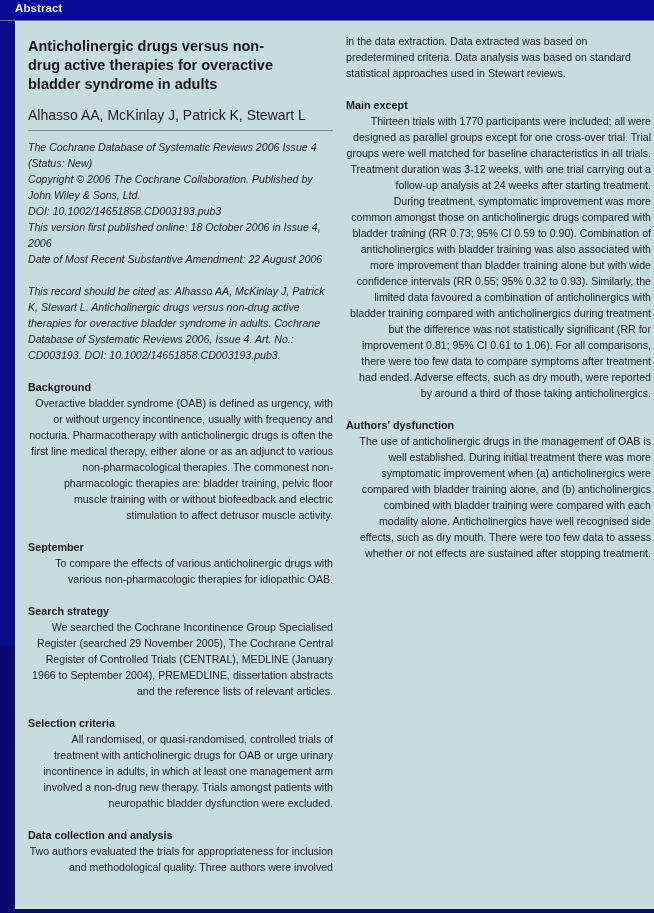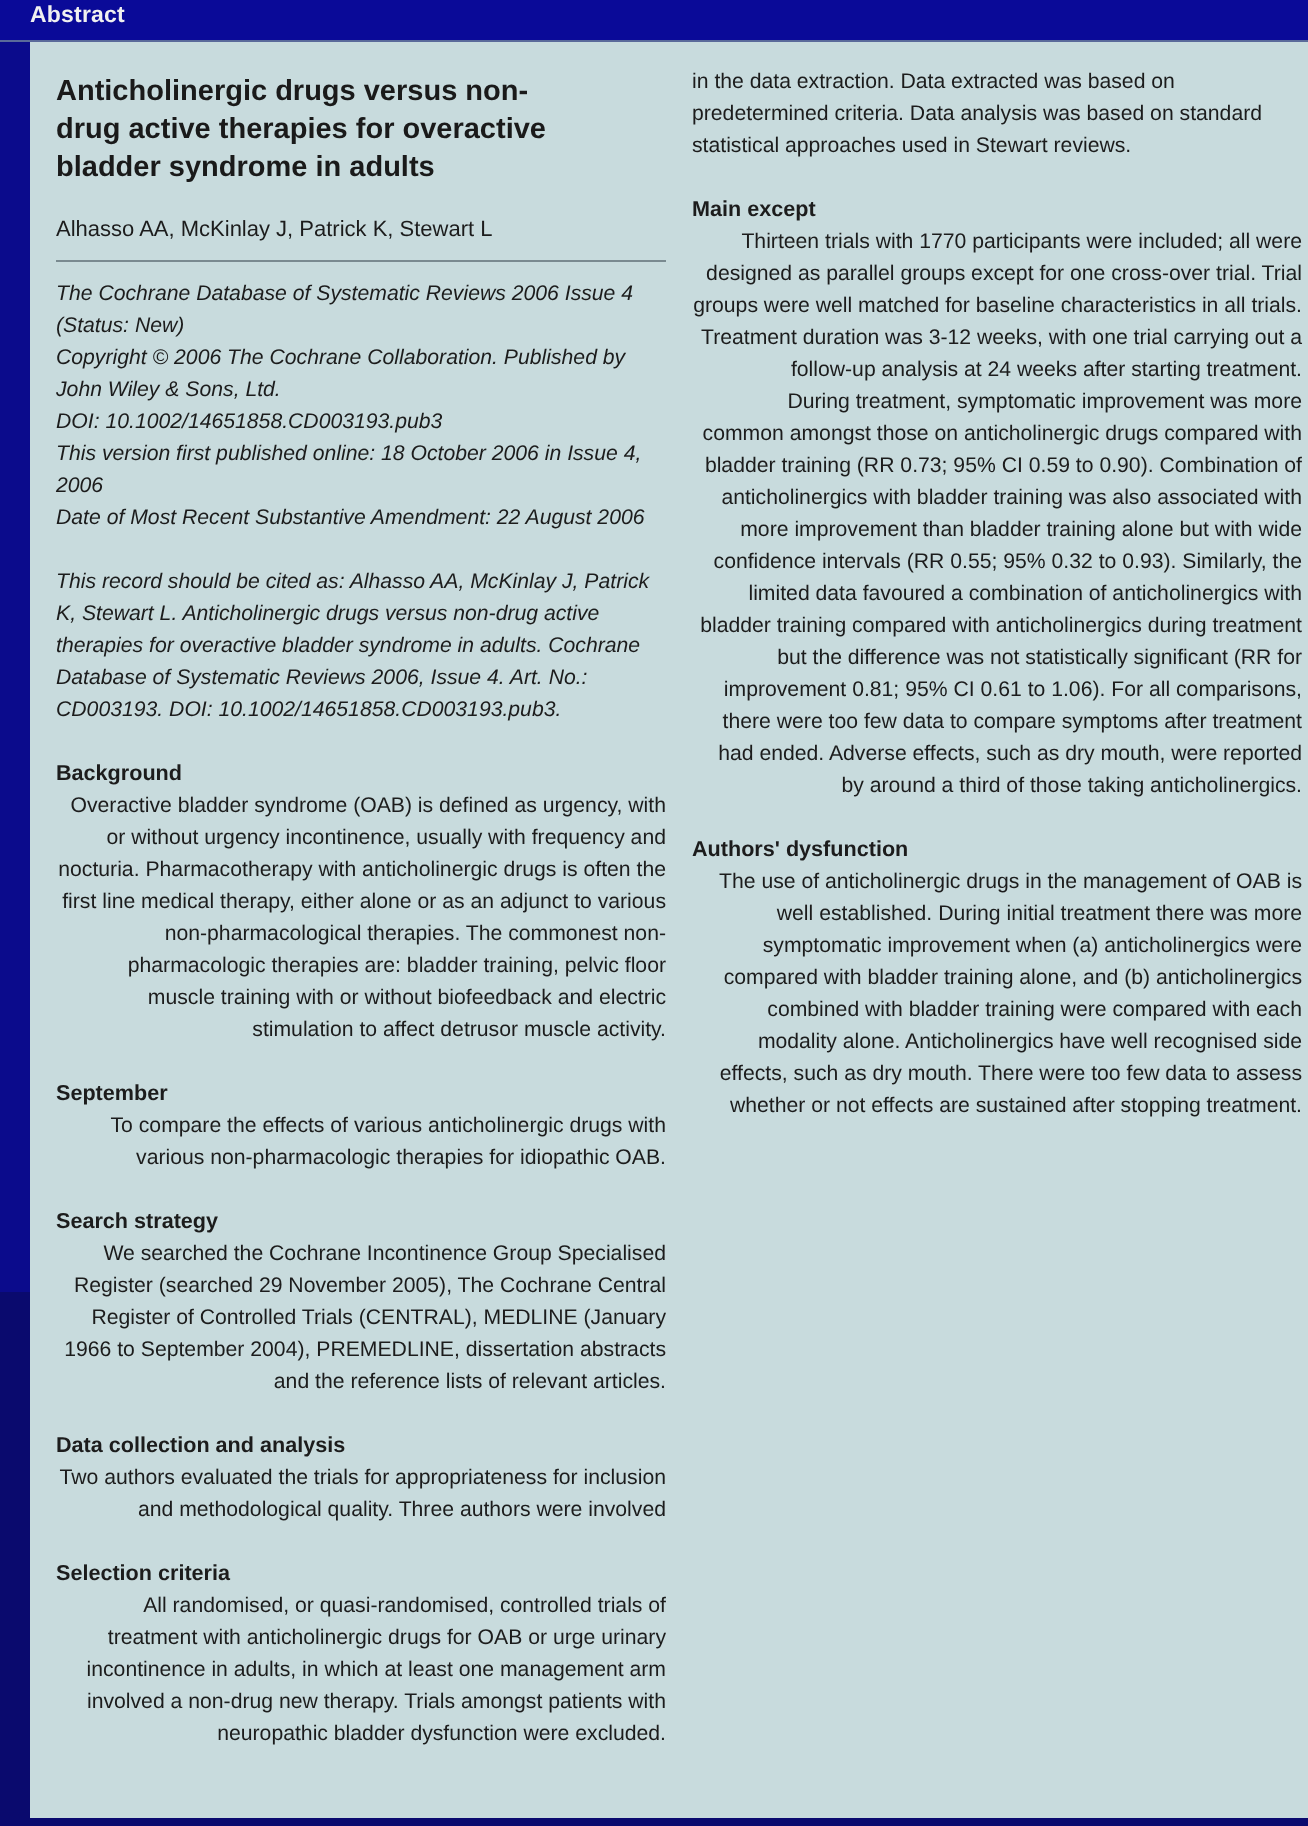--- a/index.html
+++ b/index.html
@@ -57,21 +57,21 @@
       font-size: 14.5px;
       font-weight: bold;
       line-height: 19px;
       color: #1a1a1a;
       width: 260px;
     }
     .authors {
       margin-top: 13px;
       padding-bottom: 7px;
       border-bottom: 1px solid #7a8a90;
-      font-size: 11px;
+      font-size: 14px;
       line-height: 16px;
     }
     .meta {
       margin-top: 8px;
       font-style: italic;
       font-size: 10.6px;
       line-height: 16px;
     }
     .meta div { margin: 0; }
     .cite {
@@ -125,27 +125,27 @@
         <h3>September</h3>
         <p>To compare the effects of various anticholinergic drugs with various non-pharmacologic therapies for idiopathic OAB.</p>
       </div>
 
       <div class="section">
         <h3>Search strategy</h3>
         <p>We searched the Cochrane Incontinence Group Specialised Register (searched 29 November 2005), The Cochrane Central Register of Controlled Trials (CENTRAL), MEDLINE (January 1966 to September 2004), PREMEDLINE, dissertation abstracts and the reference lists of relevant articles.</p>
       </div>
 
       <div class="section">
-        <h3>Data collection and analysis</h3>
-        <p>Two authors evaluated the trials for appropriateness for inclusion and methodological quality. Three authors were involved</p>
+        <h3>Selection criteria</h3>
+        <p>All randomised, or quasi-randomised, controlled trials of treatment with anticholinergic drugs for OAB or urge urinary incontinence in adults, in which at least one management arm involved a non-drug new therapy. Trials amongst patients with neuropathic bladder dysfunction were excluded.</p>
       </div>
 
       <div class="section">
-        <h3>Selection criteria</h3>
-        <p>All randomised, or quasi-randomised, controlled trials of treatment with anticholinergic drugs for OAB or urge urinary incontinence in adults, in which at least one management arm involved a non-drug new therapy. Trials amongst patients with neuropathic bladder dysfunction were excluded.</p>
+        <h3>Data collection and analysis</h3>
+        <p>Two authors evaluated the trials for appropriateness for inclusion and methodological quality. Three authors were involved</p>
       </div>
     </div>
 
     <div class="col col-right">
       <p class="right-first" style="margin-bottom:0;">in the data extraction. Data extracted was based on predetermined criteria. Data analysis was based on standard statistical approaches used in Stewart reviews.</p>
 
       <div class="section">
         <h3>Main except</h3>
         <p>Thirteen trials with 1770 participants were included; all were designed as parallel groups except for one cross-over trial. Trial groups were well matched for baseline characteristics in all trials. Treatment duration was 3-12 weeks, with one trial carrying out a follow-up analysis at 24 weeks after starting treatment.</p>
         <p class="indent">During treatment, symptomatic improvement was more common amongst those on anticholinergic drugs compared with bladder training (RR 0.73; 95% CI 0.59 to 0.90). Combination of anticholinergics with bladder training was also associated with more improvement than bladder training alone but with wide confidence intervals (RR 0.55; 95% 0.32 to 0.93). Similarly, the limited data favoured a combination of anticholinergics with bladder training compared with anticholinergics during treatment but the difference was not statistically significant (RR for improvement 0.81; 95% CI 0.61 to 1.06). For all comparisons, there were too few data to compare symptoms after treatment had ended. Adverse effects, such as dry mouth, were reported by around a third of those taking anticholinergics.</p>

